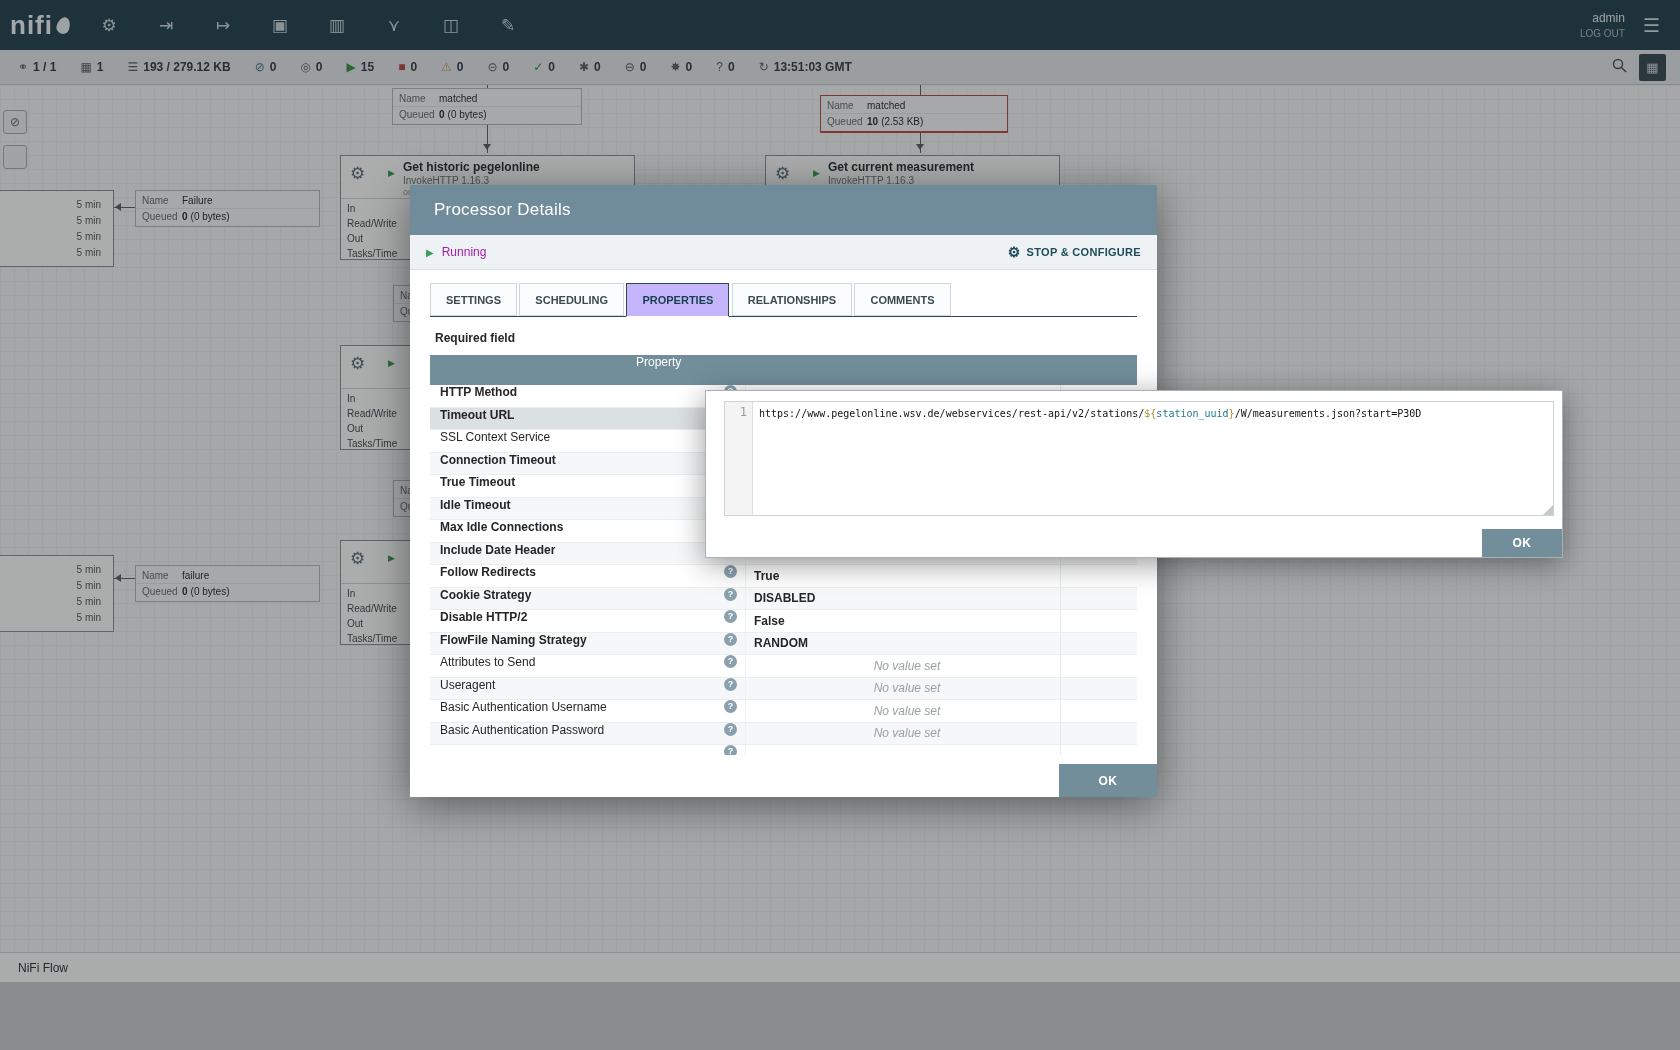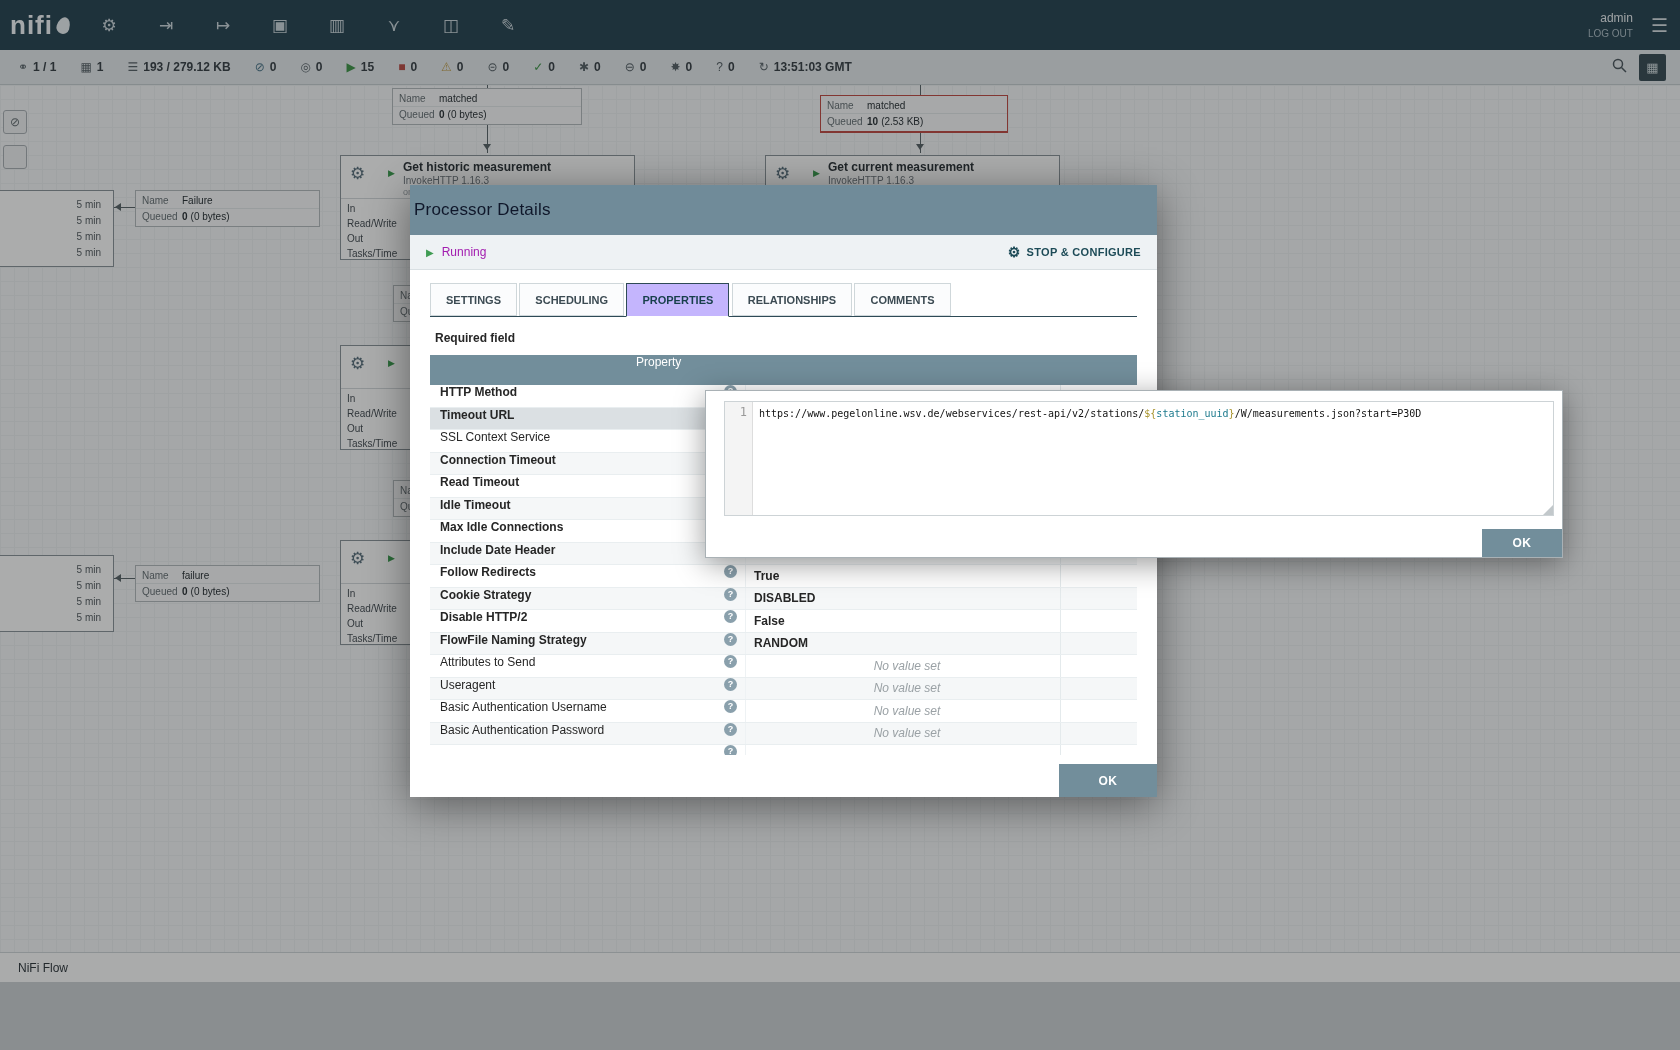--- a/index.html
+++ b/index.html
@@ -6,21 +6,21 @@
   body{font-family:"Liberation Sans",sans-serif;}
   .screen{position:relative;width:1680px;height:1050px;overflow:hidden;background:#f4f7f8;}
 
   
   .app-header{position:absolute;left:0;top:0;width:1680px;height:50px;background:#2d4a58;display:flex;align-items:center;z-index:1;}
   .logo{display:flex;align-items:center;margin-left:10px;}
   .logo-text{color:#f2f7f9;font-size:26px;font-weight:bold;letter-spacing:1px;}
   .logo-drop{width:13px;height:17px;background:#e8eff2;border-radius:50% 50% 50% 50%/62% 62% 38% 38%;margin-left:4px;transform:rotate(18deg);}
   .toolbar{display:flex;margin-left:24px;gap:27px;}
   .tool{width:30px;height:30px;display:flex;align-items:center;justify-content:center;color:#ccd8dd;font-size:17px;cursor:grab;}
-  .hdr-right{margin-left:auto;display:flex;align-items:center;gap:18px;padding-right:12px;}
+  .hdr-right{margin-left:auto;display:flex;align-items:center;gap:18px;padding-right:20px;}
   .user-block{text-align:right;}
   .user-name{color:#e8eef1;font-size:12px;}
   .logout{color:#aebfc7;font-size:10px;margin-top:3px;cursor:pointer;}
   .hamburger{color:#d8e1e5;font-size:19px;cursor:pointer;}
 
   
   .statusbar{position:absolute;left:0;top:50px;width:1680px;height:35px;background:#e3e9ec;border-bottom:1px solid #c6ced2;display:flex;align-items:center;padding:0 14px 0 18px;box-sizing:border-box;z-index:1;}
   .sb-item{display:flex;align-items:center;margin-right:24px;gap:5px;}
   .sb-ic{font-size:12px;color:#5b666c;}
   .sb-tx{font-size:12px;font-weight:bold;color:#3d464c;white-space:nowrap;}
@@ -63,21 +63,21 @@
   
   .breadcrumbbar{position:absolute;left:0;top:952px;width:1680px;height:30px;background:#fbfcfd;border-top:1px solid #cfd6d9;display:flex;align-items:center;padding-left:18px;box-sizing:border-box;z-index:1;}
   .bc-text{font-size:12px;color:#343d42;}
   .bottom-strip{position:absolute;left:0;top:982px;width:1680px;height:68px;background:#ccd1d4;z-index:1;}
 
   
   .dim-overlay{position:absolute;left:0;top:0;width:1680px;height:1050px;background:rgba(0,0,0,0.32);z-index:50;}
 
   
   .dialog{position:absolute;left:410px;top:185px;width:747px;height:612px;background:#fff;z-index:60;box-shadow:0 8px 40px rgba(0,0,0,0.45);font-size:12px;}
-  .d-header{height:50px;background:#708b99;color:#0f172a;font-size:17px;font-weight:500;line-height:50px;padding-left:4px;letter-spacing:.2px;}
+  .d-header{height:50px;background:#708b99;color:#ffffff;font-size:17px;font-weight:500;line-height:50px;padding-left:24px;letter-spacing:.2px;}
   .d-status{height:34px;background:#eef2f4;border-bottom:1px solid #d9e0e3;display:flex;align-items:center;padding:0 16px;}
   .d-run{color:#3f9c53;font-size:10px;margin-right:8px;}
   .d-runtext{font-size:12px;color:#a21caf;}
   .d-stopcfg{margin-left:auto;display:flex;align-items:center;gap:6px;color:#1d4b57;font-weight:bold;font-size:11px;letter-spacing:.3px;cursor:pointer;}
   .d-stopcfg .g{font-size:14px;}
   .d-tabs{position:relative;margin:13px 20px 0 20px;height:35px;}
   .d-tabs::after{content:"";position:absolute;left:0;right:0;top:33px;height:1px;background:#2e4a56;z-index:1;}
   .tab{display:inline-block;vertical-align:top;height:33px;line-height:33px;padding:0 15px;font-size:11px;font-weight:bold;color:#3c4b53;background:#fbfcfd;border:1px solid #cfd7da;margin-right:-1px;box-sizing:border-box;cursor:pointer;position:relative;}
   .tab.active{height:34px;background:#c4b5fd;border:1px solid #2e4a56;border-bottom:1px solid #fff;z-index:2;color:#173f4b;}
   .d-note{margin:13px 0 0 25px;font-weight:bold;color:#262626;font-size:12px;}
@@ -254,21 +254,21 @@
     </div>
     <div class="conn-label" style="left:393px;top:395px;">
       <div class="cl-row"><span class="cl-k">Name</span></div>
       <div class="cl-row"><span class="cl-k">Queued</span></div>
     </div>
 
     <div class="proc" style="left:340px;top:70px;">
       <div class="proc-head">
         <span class="proc-icon">⚙</span>
         <span class="proc-run">▶</span>
-        <div class="proc-title">Get historic measurement</div>
+        <div class="proc-title">Get historic pegelonline</div>
         <div class="proc-type">InvokeHTTP 1.16.3</div>
         <div class="proc-bundle">org.apache.nifi - nifi-standard-nar</div>
       </div>
       <div class="proc-stats">
         <div class="ps-row">In</div>
         <div class="ps-row">Read/Write</div>
         <div class="ps-row">Out</div>
         <div class="ps-row">Tasks/Time</div>
       </div>
     </div>
@@ -393,21 +393,21 @@
               <span>Connection Timeout</span>
               <span class="help">?</span>
             </div>
           <div class="pc-val">
               <span></span>
             </div>
           <div class="pc-x"></div>
         </div>
         <div class="prow req">
           <div class="pc-prop">
-              <span>Read Timeout</span>
+              <span>True Timeout</span>
               <span class="help">?</span>
             </div>
           <div class="pc-val">
               <span></span>
             </div>
           <div class="pc-x"></div>
         </div>
         <div class="prow req">
           <div class="pc-prop">
               <span>Idle Timeout</span>

